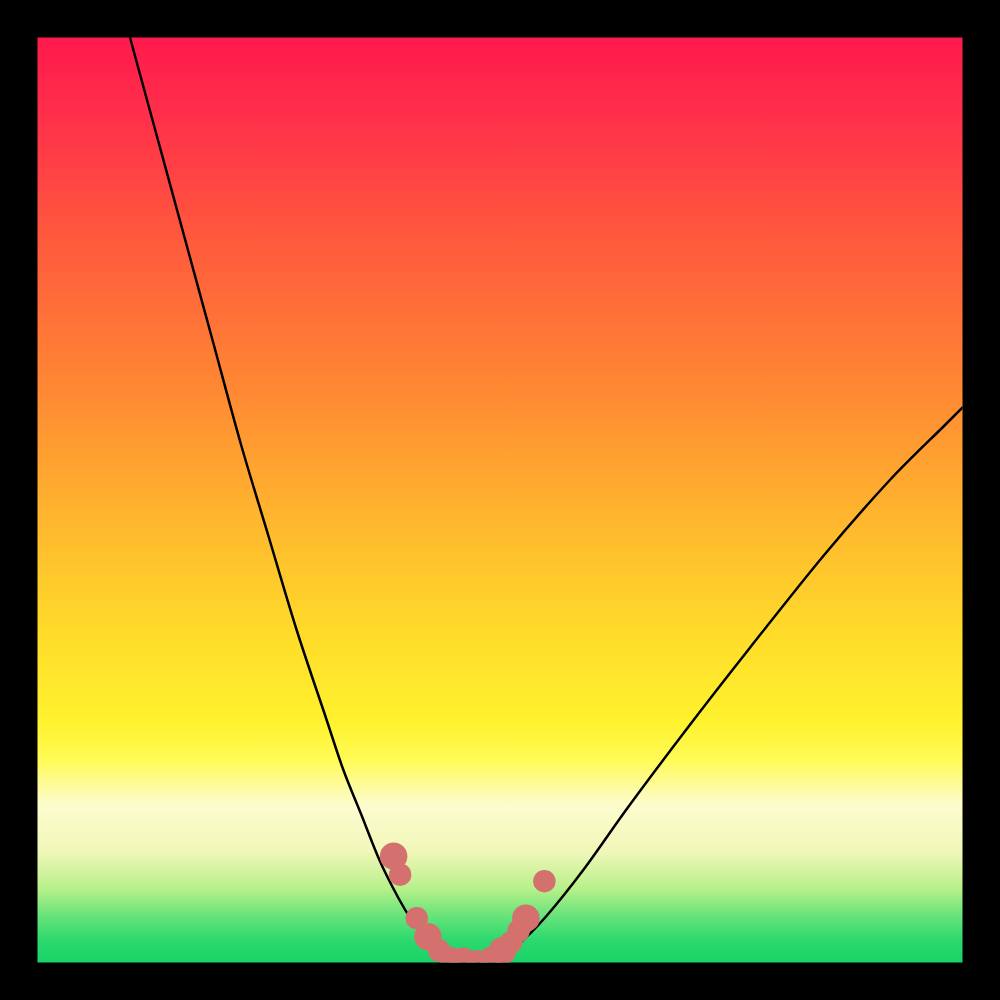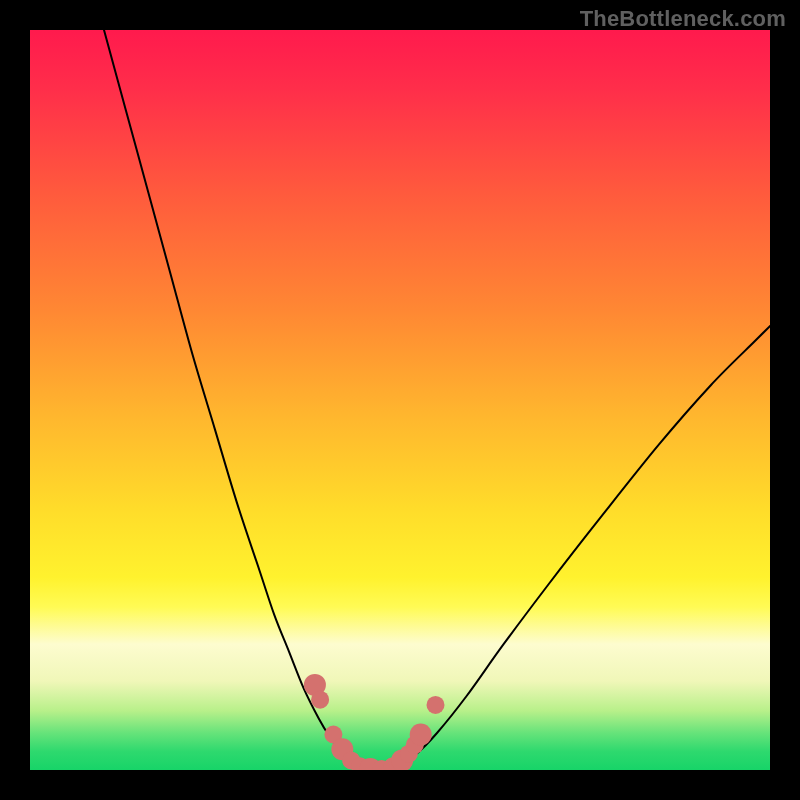--- a/index.html
+++ b/index.html
@@ -57,21 +57,20 @@
     top: 0;
     width: 740px;
     height: 740px;
     pointer-events: none;
   }
 </style>
 </head>
 <body>
 
 <div class="frame">
-  <div class="watermark">TheBottleneck.com</div>
   <div class="plot">
     <svg class="svg-layer" viewBox="0 0 740 740">
       <path id="curve-path" fill="none" stroke="#000" stroke-width="2" stroke-linecap="round" stroke-linejoin="round" d="M 74.0 0.0 C 77.7 13.6, 88.8 54.3, 96.2 81.4 C 103.6 108.5, 111.0 135.7, 118.4 162.8 C 125.8 189.9, 133.2 217.1, 140.6 244.2 C 148.0 271.3, 155.4 299.7, 162.8 325.6 C 170.2 351.5, 177.6 374.9, 185.0 399.6 C 192.4 424.3, 199.8 450.2, 207.2 473.6 C 214.6 497.0, 223.2 521.7, 229.4 540.2 C 235.6 558.7, 239.3 571.0, 244.2 584.6 C 249.1 598.2, 254.1 609.3, 259.0 621.6 C 263.9 633.9, 268.9 647.5, 273.8 658.6 C 278.7 669.7, 284.3 680.2, 288.6 688.2 C 292.9 696.2, 296.0 701.2, 299.7 706.7 C 303.4 712.3, 307.1 717.4, 310.8 721.5 C 314.5 725.6, 318.2 728.4, 321.9 731.1 C 325.6 733.8, 331.1 736.7, 333.0 737.8 C 334.9 738.9, 331.1 737.5, 333.0 737.8 C 334.9 738.0, 340.4 739.1, 344.1 739.3 C 347.8 739.4, 351.5 739.4, 355.2 738.9 C 358.9 738.4, 364.4 736.7, 366.3 736.3 C 368.2 735.9, 363.2 738.1, 366.3 736.3 C 369.4 734.4, 378.0 730.8, 384.8 725.2 C 391.6 719.7, 398.4 712.9, 407.0 703.0 C 415.6 693.1, 425.5 680.8, 436.6 666.0 C 447.7 651.2, 460.0 632.7, 473.6 614.2 C 487.2 595.7, 502.0 576.0, 518.0 555.0 C 534.0 534.0, 551.3 511.8, 569.8 488.4 C 588.3 465.0, 610.5 436.6, 629.0 414.4 C 647.5 392.2, 664.8 372.5, 680.8 355.2 C 696.8 337.9, 715.3 320.7, 725.2 310.8 C 735.1 300.9, 737.5 298.5, 740.0 296.0"></path>
       <g id="dots">
           <circle cx="284.9" cy="654.9" r="11" fill="#d4716e"></circle>
           <circle cx="290.1" cy="669.7" r="9" fill="#d4716e"></circle>
           <circle cx="303.4" cy="704.5" r="9" fill="#d4716e"></circle>
           <circle cx="312.3" cy="719.3" r="11" fill="#d4716e"></circle>
           <circle cx="321.2" cy="730.4" r="9" fill="#d4716e"></circle>
           <circle cx="330.0" cy="736.3" r="9" fill="#d4716e"></circle>

